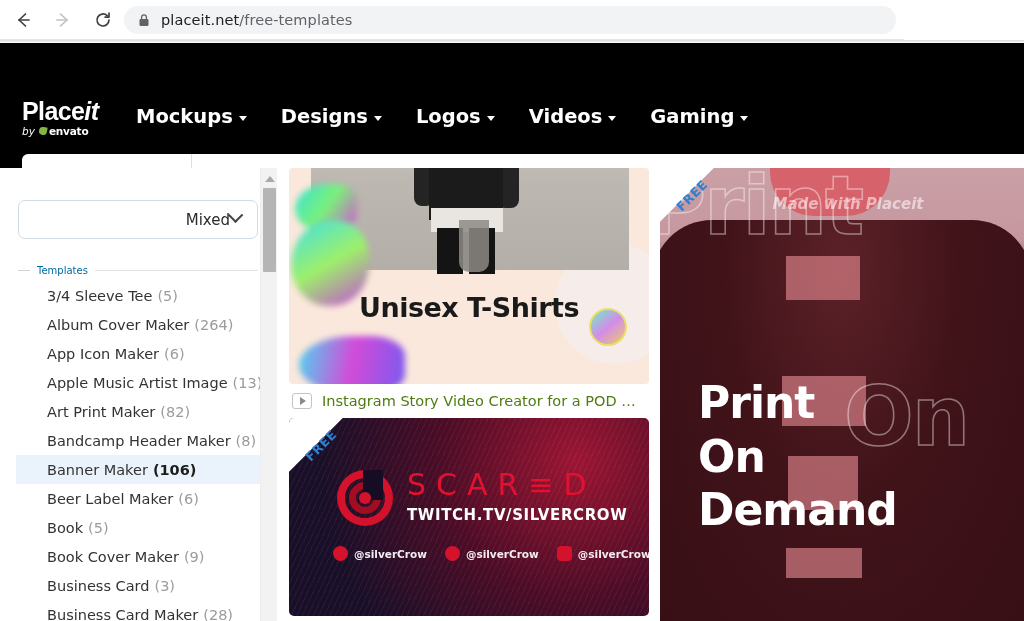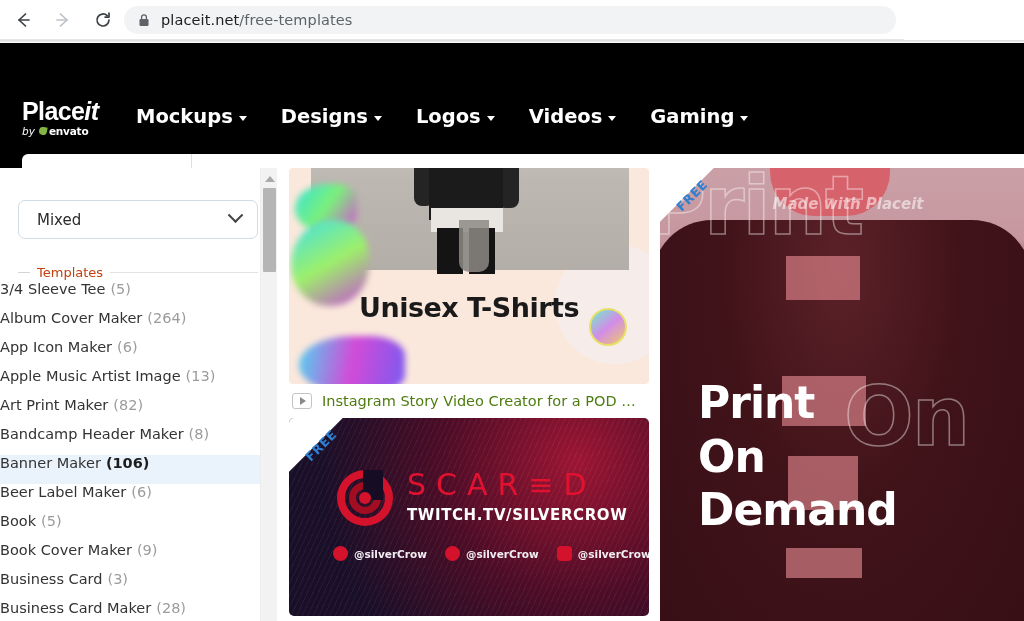--- a/index.html
+++ b/index.html
@@ -102,42 +102,42 @@
   }
 
   
   .sidebar {
     position: absolute; left: 0; top: 0; width: 260px; height: 453px;
     background: #ffffff; overflow: hidden;
   }
   .select-mixed {
     position: absolute; left: 18px; top: 32px; width: 240px; height: 39px;
     border: 1px solid #cfdce6; border-radius: 7px; background: #fff;
-    display: flex; align-items: center; justify-content: space-between;
+    display: flex; align-items: center; justify-content: flex-end;
     padding: 0 16px 0 18px;
   }
   .select-mixed-label { font-size: 15px; color: #2b2b2b; font-family: "DejaVu Sans", sans-serif; }
   .chev {
     width: 11px; height: 11px; border-right: 2px solid #444;
     border-bottom: 2px solid #444; transform: rotate(45deg) translate(-3px,-3px);
   }
   .divider-row {
     position: absolute; left: 18px; top: 97px; width: 240px;
     display: flex; align-items: center; gap: 7px;
   }
   .divider-row .dash { width: 12px; height: 1px; background: #d5d5d5; flex: none; }
   .divider-row .dline { flex: 1; height: 1px; background: #e2e2e2; }
   .divider-label {
-    font-size: 13px; color: #c2410c; white-space: nowrap;
+    font-size: 10px; color: #0369a1; white-space: nowrap;
     font-family: "DejaVu Sans", sans-serif;
   }
   .tpl-list { position: absolute; left: 0; top: 113px; width: 260px; }
   .tpl-item {
-    height: 29px; display: flex; align-items: flex-start;
-    white-space: nowrap;
+    height: 29px; display: flex; align-items: center;
+    padding-left: 31px; white-space: nowrap; margin-left: 16px;
   }
   .tpl-item.active { background: #eaf2fb; }
   .tpl-name {
     font-size: 14.5px; color: #333333; font-family: "DejaVu Sans", sans-serif;
   }
   .tpl-count {
     font-size: 14.5px; color: #9b9b9b; margin-left: 5px;
     font-family: "DejaVu Sans", sans-serif;
   }
   .tpl-item.active .tpl-count { color: #1c1c1c; font-weight: bold; }

